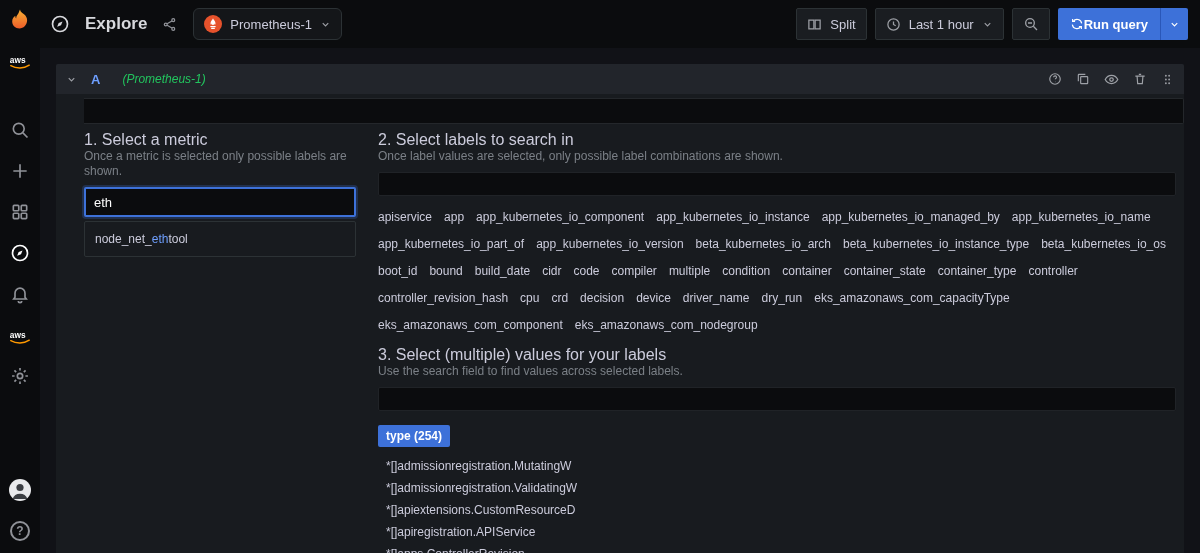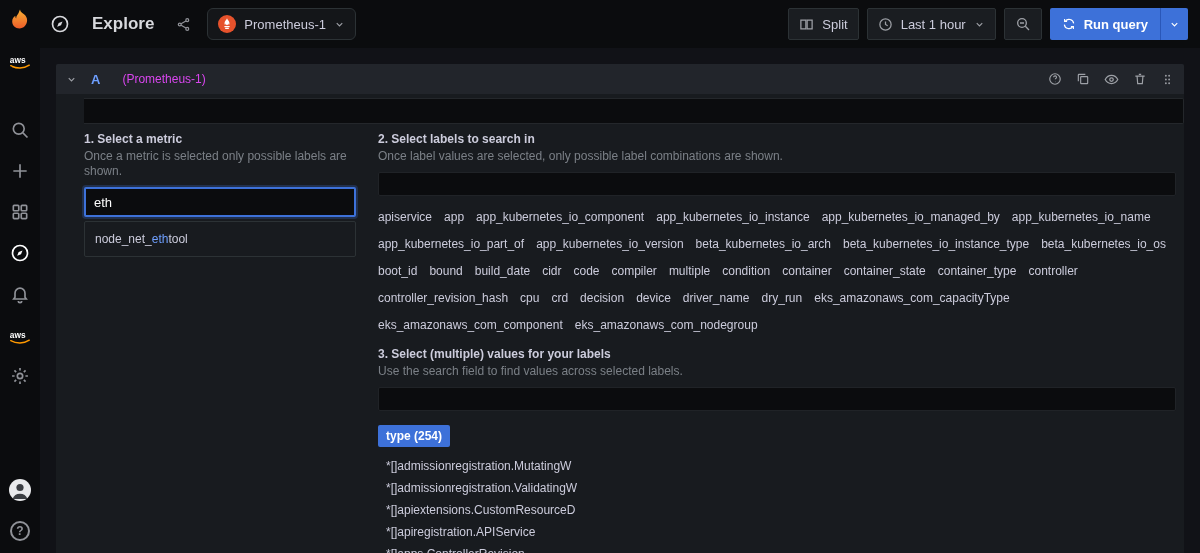--- a/index.html
+++ b/index.html
@@ -22,62 +22,62 @@
   .side-bottom { margin-top:auto; display:flex; flex-direction:column; gap:15px; align-items:center; }
   .help-circle { width:20px; height:20px; border:2px solid #909298; border-radius:50%;
                  display:flex; align-items:center; justify-content:center; font-size:12px;
                  font-weight:bold; color:#909298; }
 
   
   .main { flex:1; min-width:0; display:flex; flex-direction:column; }
 
   
   .topbar { height:48px; background:#0b0c0e; display:flex; align-items:center; padding:0 12px 0 10px; flex-shrink:0; }
-  .explore-head { display:flex; align-items:center; gap:22px; color:#d8d9dd; }
+  .explore-head { display:flex; align-items:center; gap:15px; color:#d8d9dd; }
   .explore-title { font-size:17px; font-weight:700; }
   .share-icon { color:#909298; cursor:pointer; }
   .ds-picker { height:32px; display:flex; align-items:center; gap:8px; margin-left:16px; padding:0 10px;
                background:#141619; border:1px solid #2c3235; border-radius:6px; cursor:pointer; font-size:13px; }
   .ds-logo { width:18px; height:18px; border-radius:50%; background:#e6522c; display:flex;
              align-items:center; justify-content:center; flex-shrink:0; }
   .caret { color:#9da0a6; }
   .topbar-right { margin-left:auto; display:flex; align-items:center; gap:8px; }
   .tb-btn { height:32px; display:flex; align-items:center; gap:8px; padding:4px 10px;
             background:#1a1d21; border:1px solid #2c3235; border-radius:2px; color:#ccccdc;
             font-size:13px; cursor:pointer; }
   .tb-btn .ic { color:#9da0a6; }
   .run-group { display:flex; height:32px; border-radius:2px; overflow:hidden; }
-  .run-main { background:#3d71d9; color:#fff; display:flex; align-items:center; gap:8px;
+  .run-main { background:#3d71d9; color:#fff; display:flex; align-items:center; 
               padding:0 12px; font-size:13px; font-weight:600;text-align:right; }
   .run-caret { background:#3d71d9; border-left:1px solid #2a57b8; width:28px; display:flex;
                align-items:center; justify-content:center; color:#fff; cursor:pointer; }
 
   
   .content { flex:1; background:#111217; padding:16px 16px 0; overflow:hidden; }
   .panel { background:#181b1f; min-height:100%; border-radius:2px; }
 
   .qheader { height:30px; background:#22252b; border-radius:2px 2px 0 0; display:flex;
              align-items:center; padding:0 10px; }
   .collapse-caret { color:#9da0a6; cursor:pointer; margin-right:14px; }
   .ref-id { color:#6e9fff; font-size:13px; font-weight:600; margin-right:22px; cursor:pointer; }
-  .ds-hint { color:#d946ef; font-size:12px; }
+  .ds-hint { color:#22c55e; font-size:12px;font-style:italic; }
   .qheader-icons { margin-left:auto; display:flex; align-items:center; gap:14px; color:#9da0a6; }
   .qheader-icons .qh-ic { cursor:pointer; display:flex; }
 
   .qeditor { display:flex; margin:4px 0 0 28px; height:26px; }
   .mb-toggle { display:flex; align-items:center; gap:6px; padding:0 9px; background:#181b1f;
                border:1px solid #2c3235; border-radius:2px 0 0 2px; color:#6e9fff; font-size:12px; font-weight:500; }
   .qinput { flex:1; background:#0b0c0e; border:1px solid #24272b; border-left:none;
             border-radius:0 2px 2px 0; color:#ccccdc; font-size:13px; padding:0 8px; outline:none; }
 
   
   .browser { display:flex; gap:22px; padding:8px 8px 0 28px; }
   .col-metric { width:272px; flex-shrink:0; }
   .col-labels { flex:1; min-width:0; }
-  .step-title { font-size:12px; font-weight:700; color:#ccccdc; line-height:15px; margin-bottom:2px; }
+  .step-title { font-size:16px; font-weight:400; color:#ccccdc; line-height:15px; margin-bottom:2px; }
   .step-sub { font-size:12px; color:#7b8087; line-height:15px; margin-bottom:8px; }
 
   .metric-search { width:100%; height:30px; background:#0b0c0e; border:2px solid #3d71d9;
                    border-radius:2px; color:#fff; font-size:13px; padding:0 8px; outline:none;
                    box-shadow:0 0 0 2px rgba(61,113,217,0.25); font-family:inherit; }
   .metric-results { border:1px solid #2c3235; border-radius:2px; margin-top:4px; padding:5px 0; }
   .metric-item { display:block; width:100%; font-size:12px; color:#ccccdc; padding:5px 10px; }
   .metric-item .match { color:#6e9fff; }
 
   .dark-input { width:100%; height:24px; background:#0b0c0e; border:1px solid #202327;

